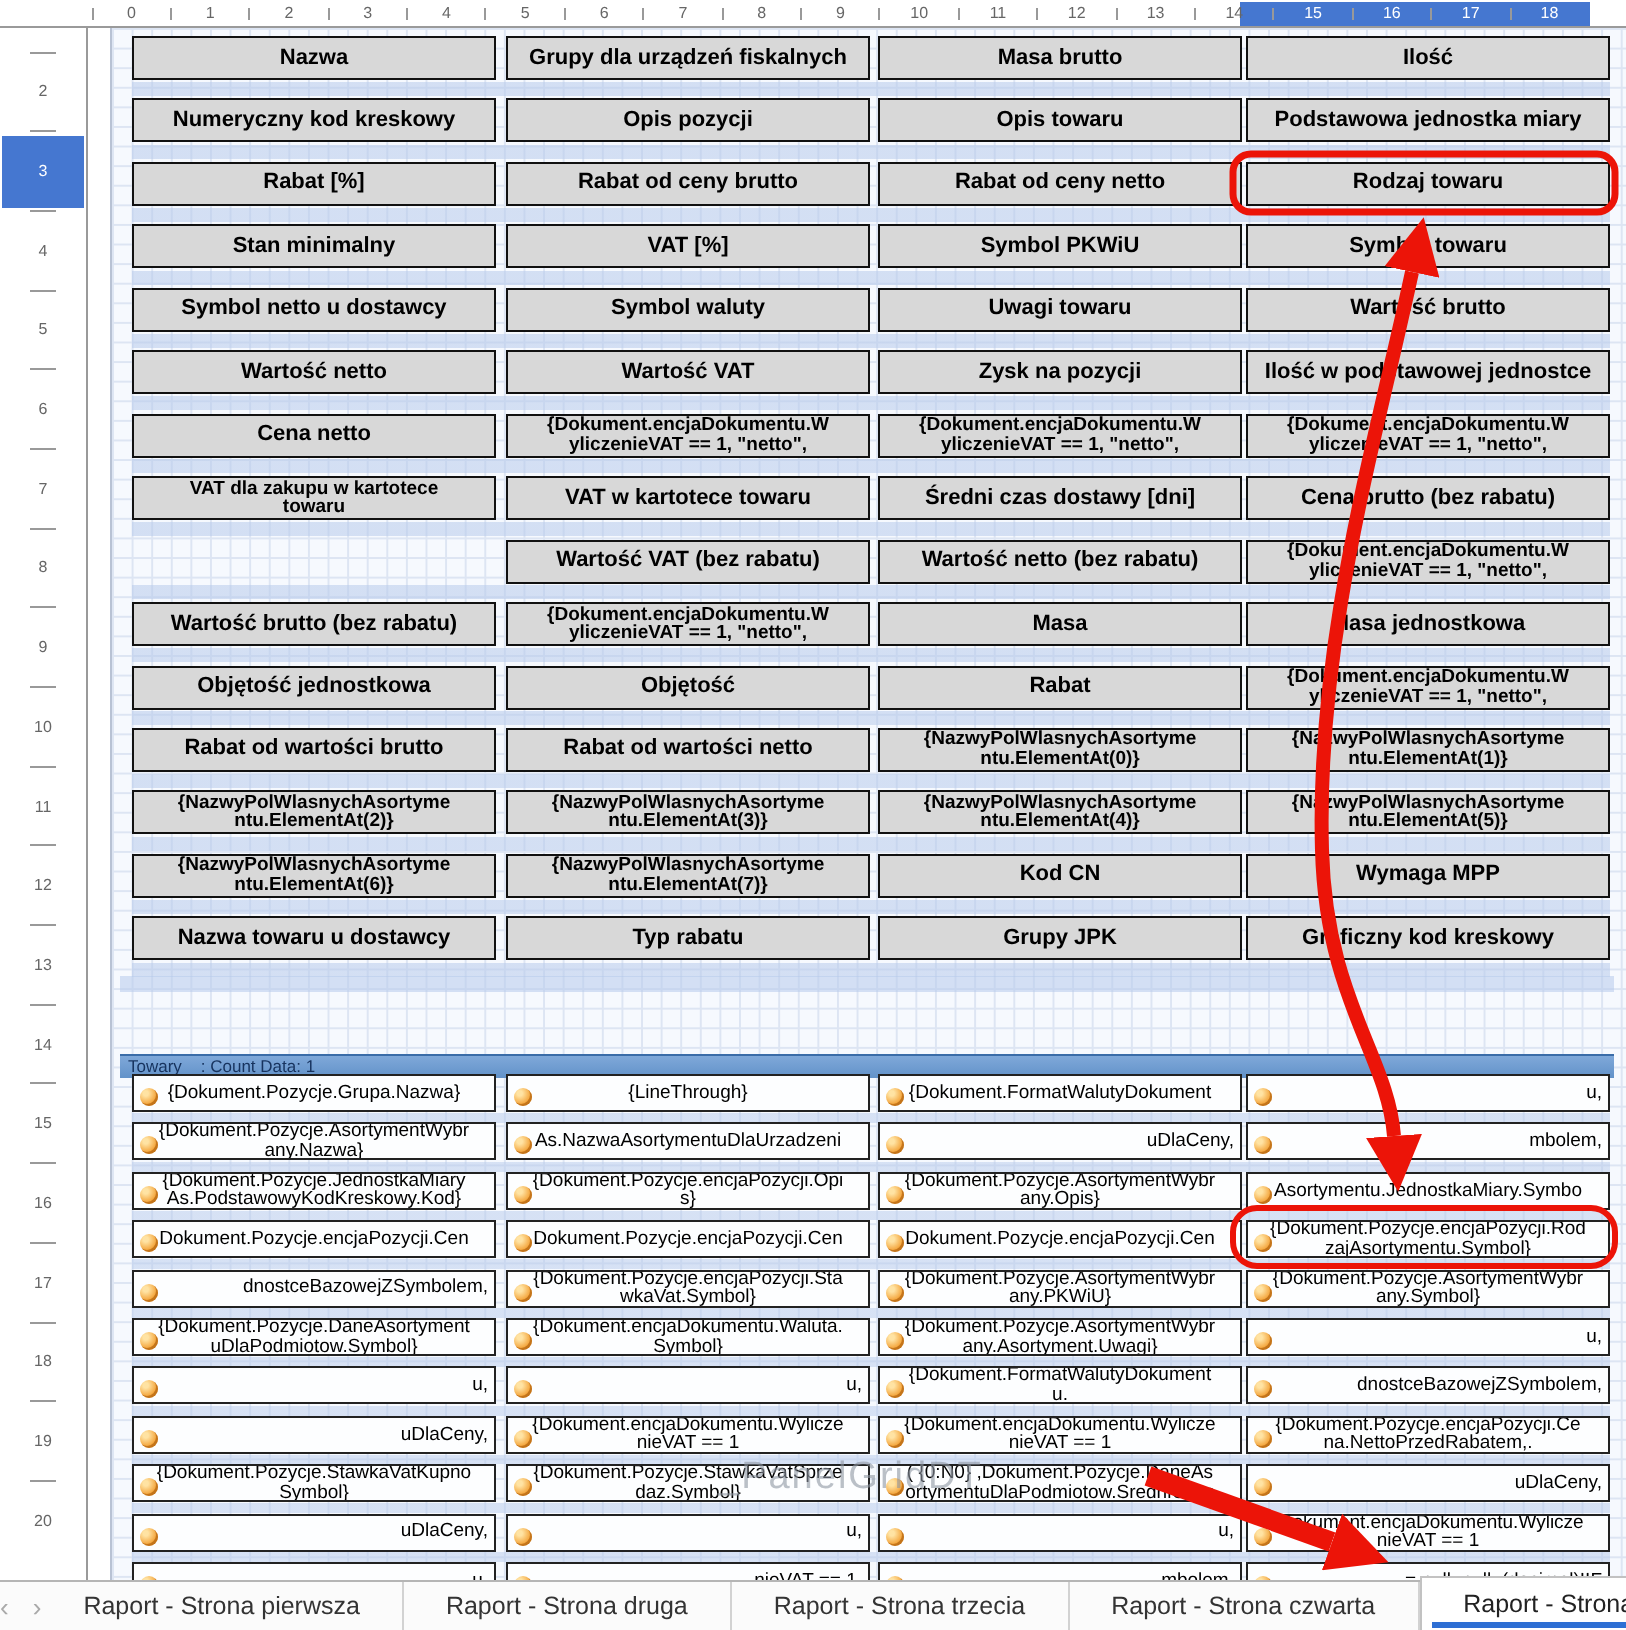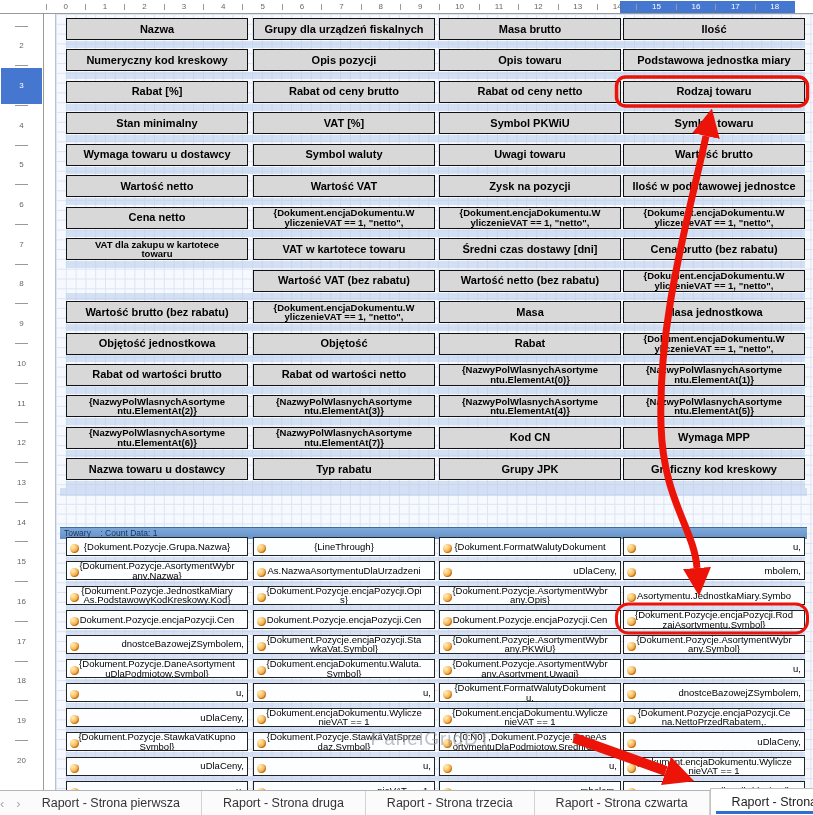--- a/index.html
+++ b/index.html
@@ -210,21 +210,21 @@
           </div>
           <div class="btn" style="left: 557px;">
             <span class="txt">
               <span>Symbol towaru</span>
             </span>
           </div>
         </div>
         <div class="grow" style="top: 125.8px; height: 22px;">
           <div class="btn" style="left: 0px;">
             <span class="txt">
-              <span>Wymaga towaru u dostawcy</span>
+              <span>Symbol netto u dostawcy</span>
             </span>
           </div>
           <div class="btn" style="left: 187px;">
             <span class="txt">
               <span>Symbol waluty</span>
             </span>
           </div>
           <div class="btn" style="left: 373px;">
             <span class="txt">
               <span>Uwagi towaru</span>

